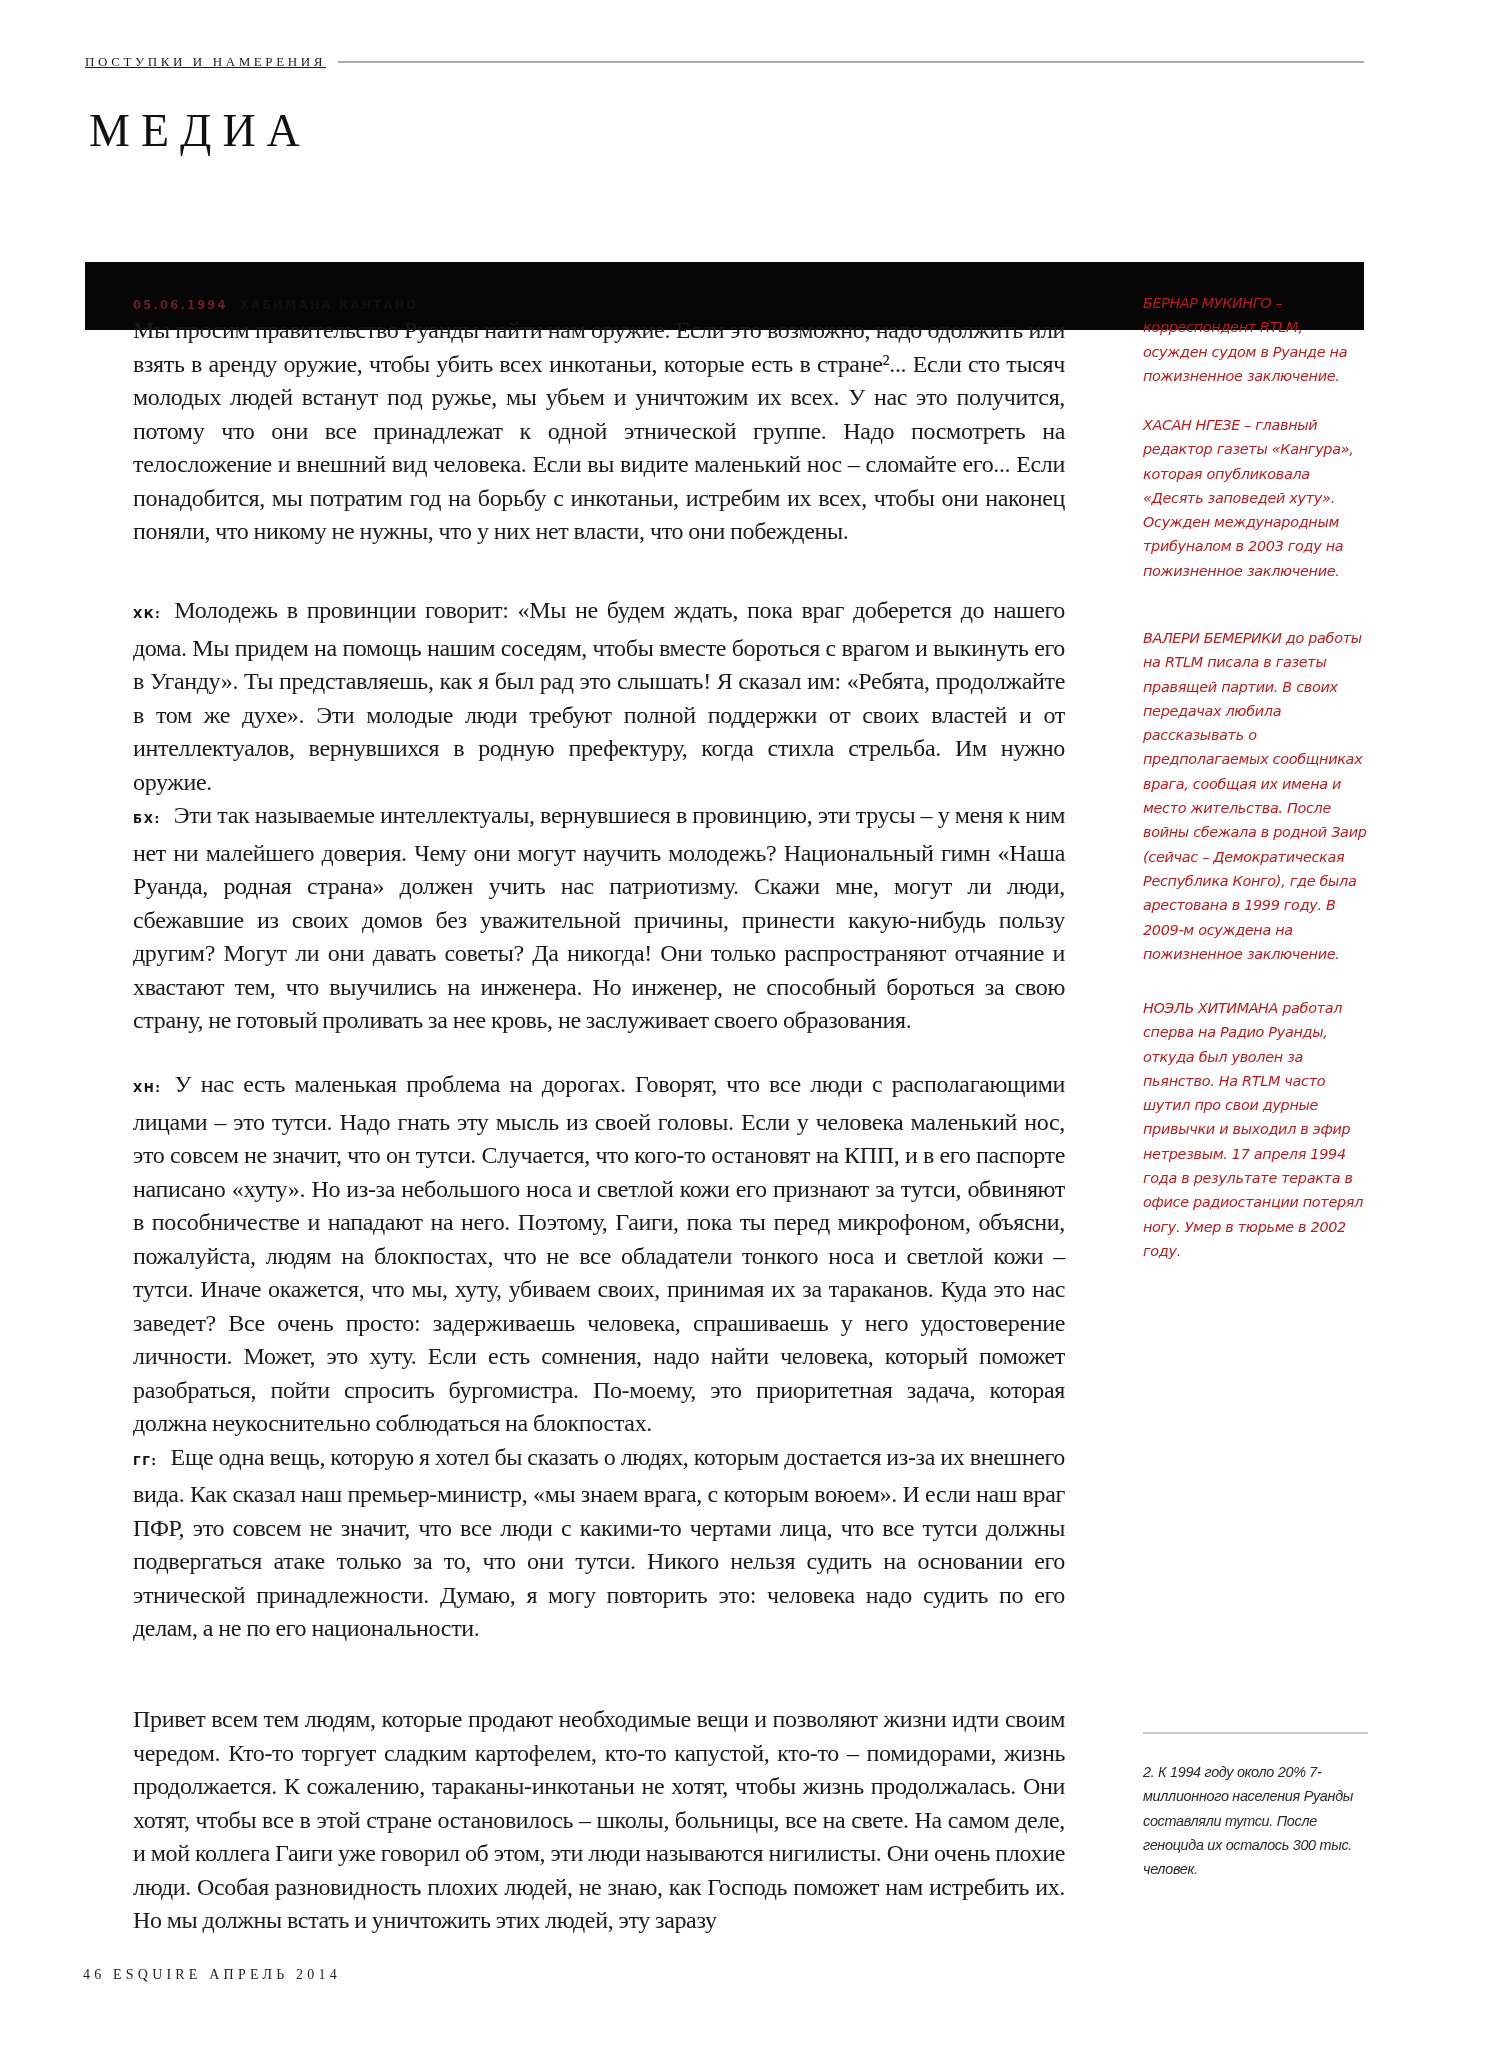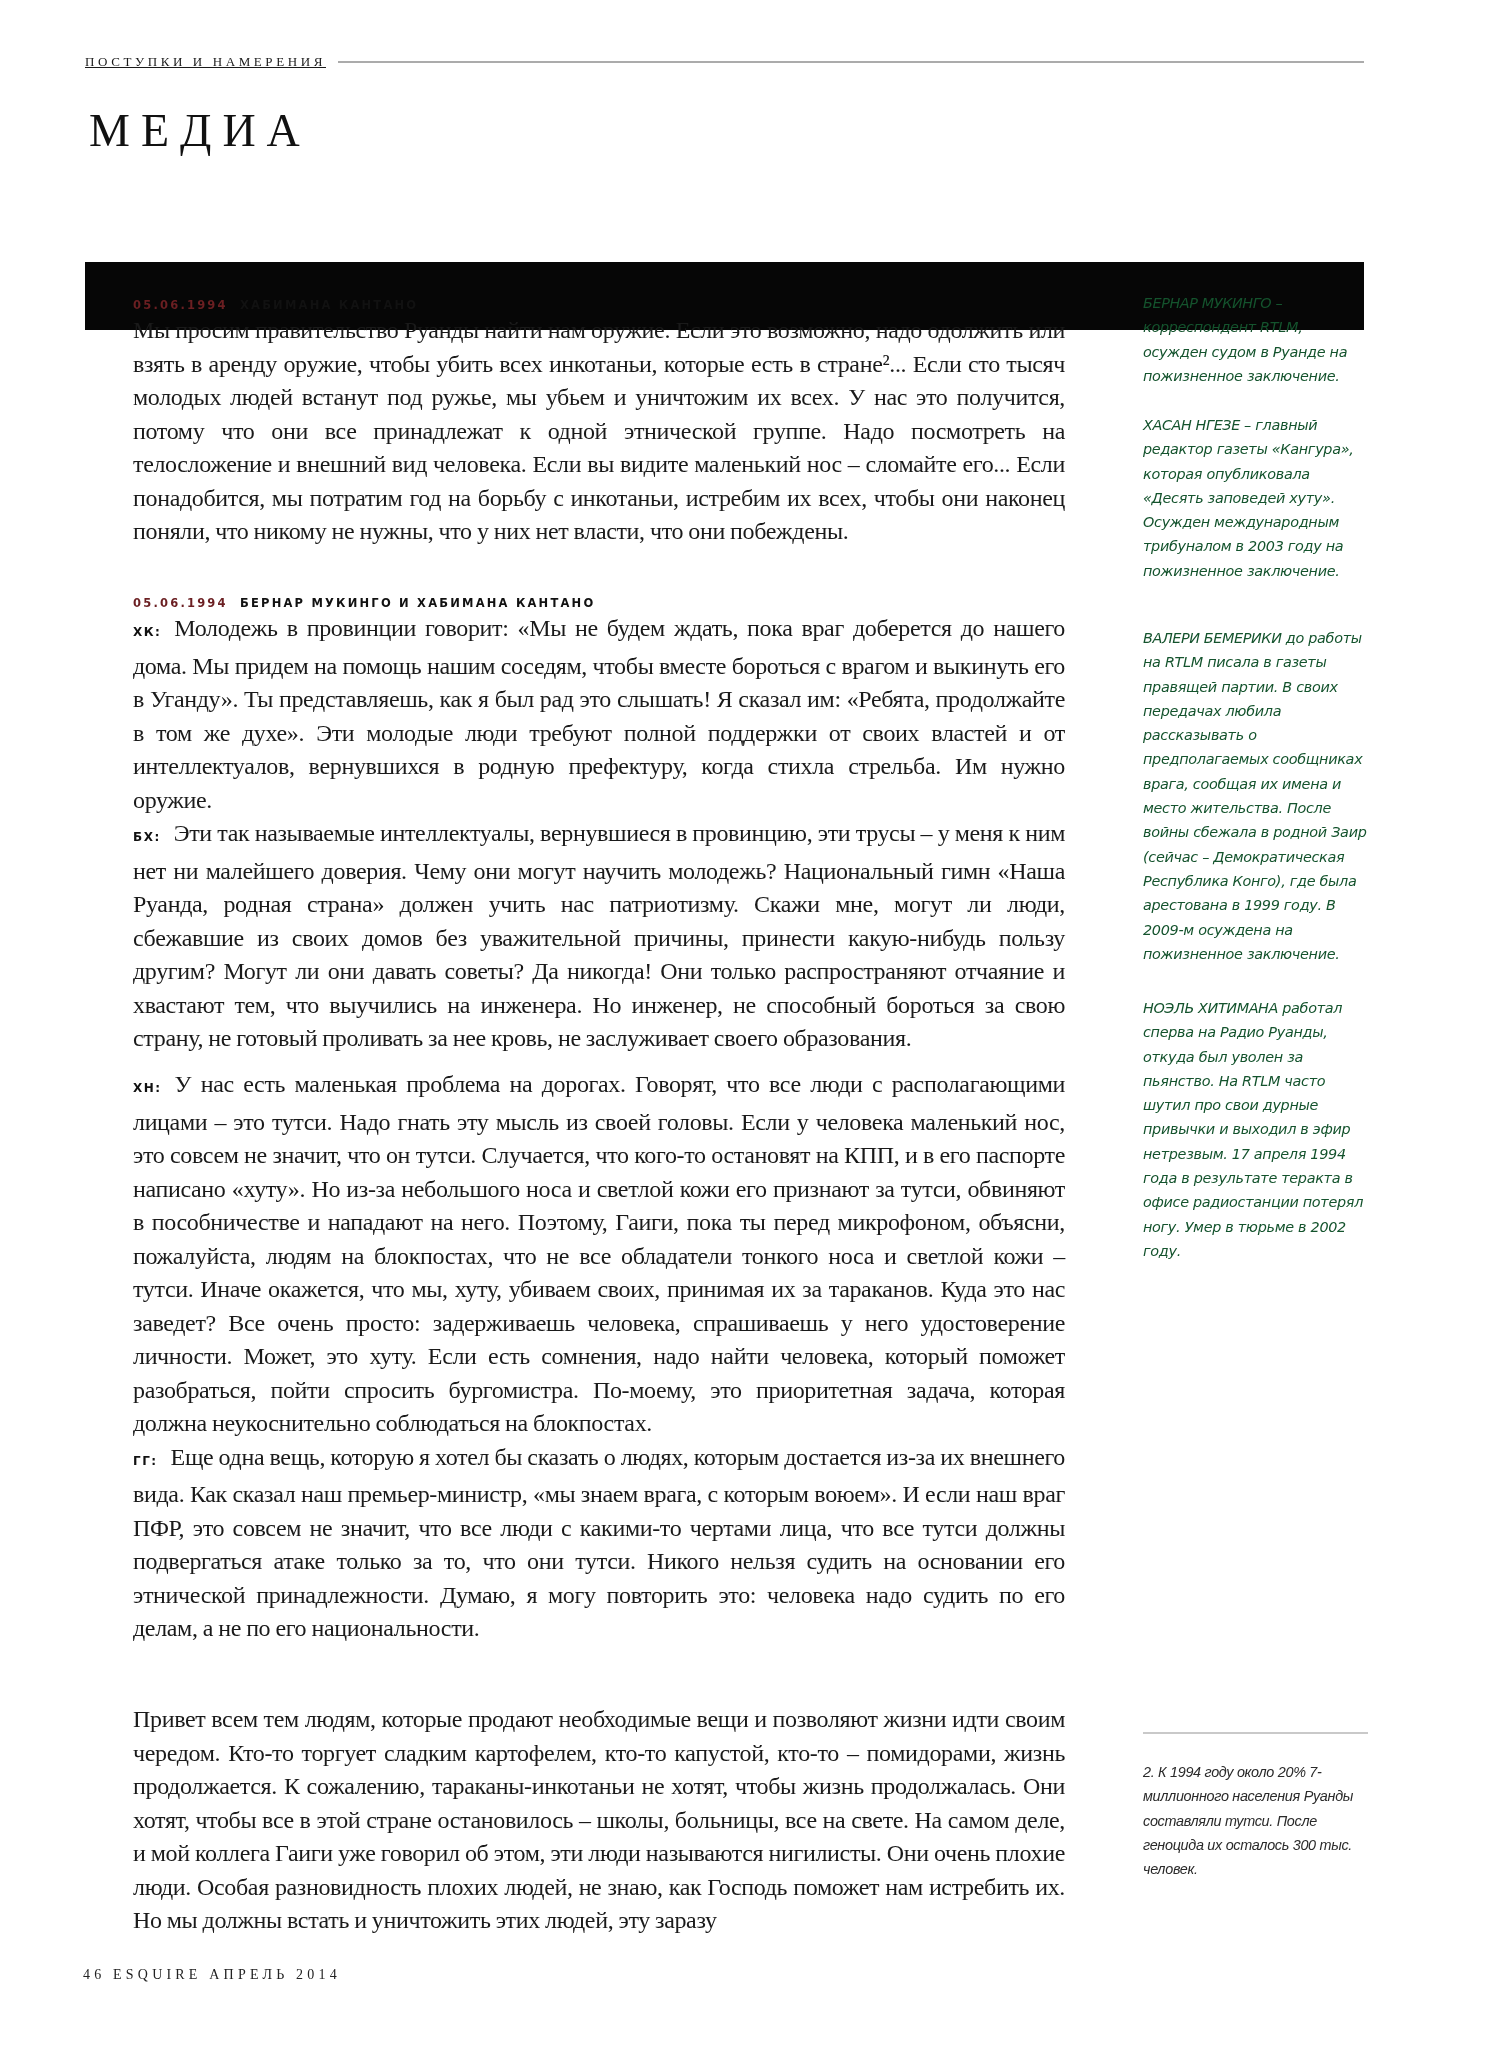--- a/index.html
+++ b/index.html
@@ -12,21 +12,21 @@
 
   .main-col { position: absolute; left: 133px; top: 0; width: 932px; }
   .entry { position: absolute; left: 0; width: 932px; }
   .entry-head { font-family: "DejaVu Sans", sans-serif; font-size: 11.5px; font-weight: bold; letter-spacing: 2.2px; height: 18px; line-height: 18px; }
   .entry-date { color: #6b1f22; margin-top: 48px; }
   .entry-names { color: #111; margin-left: 6px; }
   .para { font-family: "Liberation Serif", serif; font-size: 24px; line-height: 33.5px; color: #1a1a1a; text-align: justify; margin: 0; letter-spacing: -0.35px; word-spacing: -0.5px; }
   .speaker { font-family: "DejaVu Sans", sans-serif; font-size: 12px; font-weight: bold; letter-spacing: 1.5px; color: #111; margin-right: 13px; }
 
   .side-col { position: absolute; left: 1143px; width: 225px; }
-  .side-note { position: absolute; left: 0; width: 225px; font-family: "DejaVu Sans", sans-serif; font-style: italic; font-size: 14.4px; line-height: 24.3px; color: #14532d; margin: 0; letter-spacing: -0.3px; }
+  .side-note { position: absolute; left: 0; width: 225px; font-family: "DejaVu Sans", sans-serif; font-style: italic; font-size: 14.4px; line-height: 24.3px; color: #b91c1c; margin: 0; letter-spacing: -0.3px; }
   .side-note .nm { font-style: italic; letter-spacing: -0.4px; }
   .foot-rule { position: absolute; left: 1143px; top: 1732px; width: 225px; height: 2px; background: #c9c9c9; }
   .footnote { position: absolute; left: 1143px; top: 1760px; width: 230px; font-family: Liberation Sans, sans-serif; font-style: italic; font-size: 14.4px; line-height: 24.3px; color: #2a2a2a; margin: 0; letter-spacing: -0.3px; }
 
   .folio { position: absolute; left: 83px; top: 1967px; font-family: "Liberation Serif", serif; font-size: 14px; letter-spacing: 4.2px; color: #222; white-space: nowrap; }
 </style>
 </head>
 <body>
 
 <div class="kicker-row">
@@ -40,24 +40,20 @@
 
   <div class="entry" style="top:296px;">
     <div class="entry-head">
       <span class="entry-date">05.06.1994</span>
       <span class="entry-names">ХАБИМАНА КАНТАНО</span>
     </div>
     <p class="para"><span>Мы просим правительство Руанды найти нам оружие. Если это возможно, надо одолжить или взять в аренду оружие, чтобы убить всех инкотаньи, которые есть в стране²... Если сто тысяч молодых людей встанут под ружье, мы убьем и уничтожим их всех. У нас это получится, потому что они все принадлежат к одной этнической группе. Надо посмотреть на телосложение и внешний вид человека. Если вы видите маленький нос – сломайте его... Если понадобится, мы потратим год на борьбу с инкотаньи, истребим их всех, чтобы они наконец поняли, что никому не нужны, что у них нет власти, что они побеждены.</span></p>
   </div>
 
   <div class="entry" style="top:594px;">
-    <div class="entry-head">
-      <span class="entry-date">05.06.1994</span>
-      <span class="entry-names">БЕРНАР МУКИНГО И ХАБИМАНА КАНТАНО</span>
-    </div>
     <p class="para"><span class="speaker">ХК:</span><span>Молодежь в провинции говорит: «Мы не будем ждать, пока враг доберется до нашего дома. Мы придем на помощь нашим соседям, чтобы вместе бороться с врагом и выкинуть его в Уганду». Ты представляешь, как я был рад это слышать! Я сказал им: «Ребята, продолжайте в том же духе». Эти молодые люди требуют полной поддержки от своих властей и от интеллектуалов, вернувшихся в родную префектуру, когда стихла стрельба. Им нужно оружие.</span></p>
     <p class="para"><span class="speaker">БХ:</span><span>Эти так называемые интеллектуалы, вернувшиеся в провинцию, эти трусы – у меня к ним нет ни малейшего доверия. Чему они могут научить молодежь? Национальный гимн «Наша Руанда, родная страна» должен учить нас патриотизму. Скажи мне, могут ли люди, сбежавшие из своих домов без уважительной причины, принести какую-нибудь пользу другим? Могут ли они давать советы? Да никогда! Они только распространяют отчаяние и хвастают тем, что выучились на инженера. Но инженер, не способный бороться за свою страну, не готовый проливать за нее кровь, не заслуживает своего образования.</span></p>
   </div>
 
   <div class="entry" style="top:1068px;">
     <p class="para"><span class="speaker">ХН:</span><span>У нас есть маленькая проблема на дорогах. Говорят, что все люди с располагающими лицами – это тутси. Надо гнать эту мысль из своей головы. Если у человека маленький нос, это совсем не значит, что он тутси. Случается, что кого-то остановят на КПП, и в его паспорте написано «хуту». Но из-за небольшого носа и светлой кожи его признают за тутси, обвиняют в пособничестве и нападают на него. Поэтому, Гаиги, пока ты перед микрофоном, объясни, пожалуйста, людям на блокпостах, что не все обладатели тонкого носа и светлой кожи – тутси. Иначе окажется, что мы, хуту, убиваем своих, принимая их за тараканов. Куда это нас заведет? Все очень просто: задерживаешь человека, спрашиваешь у него удостоверение личности. Может, это хуту. Если есть сомнения, надо найти человека, который поможет разобраться, пойти спросить бургомистра. По-моему, это приоритетная задача, которая должна неукоснительно соблюдаться на блокпостах.</span></p>
     <p class="para"><span class="speaker">ГГ:</span><span>Еще одна вещь, которую я хотел бы сказать о людях, которым достается из-за их внешнего вида. Как сказал наш премьер-министр, «мы знаем врага, с которым воюем». И если наш враг ПФР, это совсем не значит, что все люди с какими-то чертами лица, что все тутси должны подвергаться атаке только за то, что они тутси. Никого нельзя судить на основании его этнической принадлежности. Думаю, я могу повторить это: человека надо судить по его делам, а не по его национальности.</span></p>
   </div>
 
   <div class="entry" style="top:1703px;">

